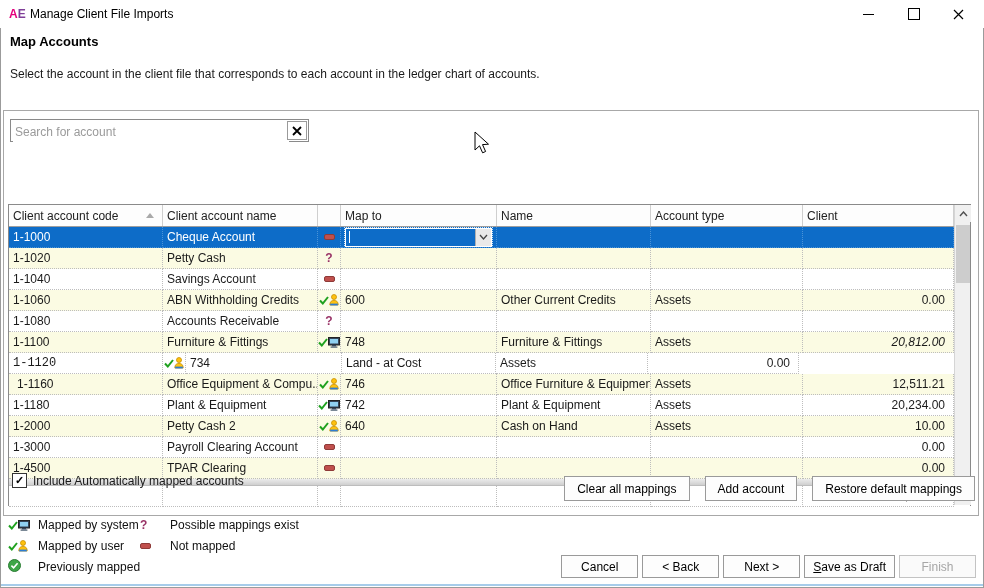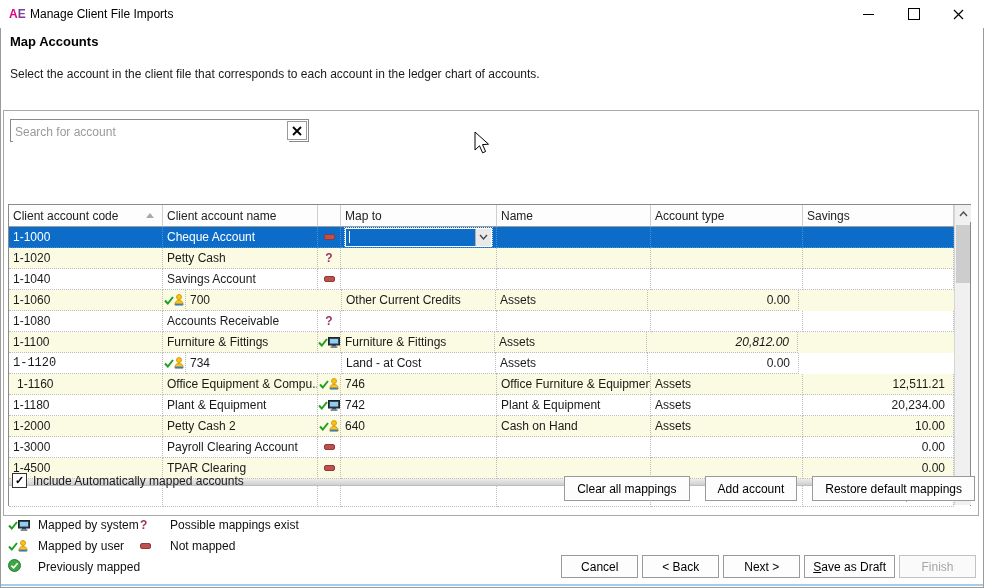--- a/index.html
+++ b/index.html
@@ -121,21 +121,21 @@
         <div class="hcell" style="width: 156px;">
           <span>Map to</span>
         </div>
         <div class="hcell" style="width: 154px;">
           <span>Name</span>
         </div>
         <div class="hcell" style="width: 152px;">
           <span>Account type</span>
         </div>
         <div class="hcell" style="width: 151px;">
-          <span>Savings</span>
+          <span>Client</span>
         </div>
       </div>
     <div id="gbody">
         <div class="grow selected">
           <div class="gcell " style="width: 154px;">1-1000</div>
           <div class="gcell " style="width: 155px;">Cheque Account</div>
           <div class="gcell cell-ic" style="width: 23px;">
             <span class="dash"></span>
           </div>
           <div class="gcell " style="width: 156px;">
@@ -173,34 +173,35 @@
           </div>
           <div class="gcell " style="width: 156px;">
             <span></span>
           </div>
           <div class="gcell " style="width: 154px;"></div>
           <div class="gcell " style="width: 152px;"></div>
           <div class="gcell balance" style="width: 151px;"></div>
         </div>
         <div class="grow alt">
           <div class="gcell " style="width: 154px;">1-1060</div>
+          <div class="gcell " style="width: 155px;">ABN Withholding Credits</div>
           <div class="gcell cell-ic" style="width: 23px;">
             <span class="ic-combo">
               <svg width="10" height="9" viewBox="0 0 10 9">
                 <path d="M1 4.5 L3.8 7.5 L9 1" fill="none" stroke="#1fa11f" stroke-width="2"></path>
               </svg>
               <svg width="10" height="12" viewBox="0 0 10 12">
                 <circle cx="5" cy="3" r="2.5" fill="#ffc20e" stroke="#c98f00" stroke-width="0.8"></circle>
                 <path d="M0.8 11 Q0.8 6.4 5 6.4 Q9.2 6.4 9.2 11 Z" fill="#ffc20e" stroke="#c98f00" stroke-width="0.8"></path>
                 <rect x="1.2" y="9.6" width="7.6" height="1.8" fill="#2d7dd2"></rect>
               </svg>
             </span>
           </div>
           <div class="gcell " style="width: 156px;">
-            <span>700</span>
+            <span>600</span>
           </div>
           <div class="gcell " style="width: 154px;">Other Current Credits</div>
           <div class="gcell " style="width: 152px;">Assets</div>
           <div class="gcell balance" style="width: 151px;">0.00</div>
         </div>
         <div class="grow">
           <div class="gcell " style="width: 154px;">1-1080</div>
           <div class="gcell " style="width: 155px;">Accounts Receivable</div>
           <div class="gcell cell-ic" style="width: 23px;">
             <span class="qmark">?</span>
@@ -220,20 +221,23 @@
               <svg width="10" height="9" viewBox="0 0 10 9">
                 <path d="M1 4.5 L3.8 7.5 L9 1" fill="none" stroke="#1fa11f" stroke-width="2"></path>
               </svg>
               <svg width="12" height="11" viewBox="0 0 12 11">
                 <rect x="0.5" y="0.5" width="11" height="7.5" fill="#35455a" stroke="#222"></rect>
                 <rect x="2" y="2" width="8" height="4.5" fill="#8fd0f0"></rect>
                 <rect x="4" y="8" width="4" height="1.4" fill="#35455a"></rect>
                 <rect x="2.6" y="9.4" width="6.8" height="1.4" fill="#5a6b7c"></rect>
               </svg>
             </span>
+          </div>
+          <div class="gcell " style="width: 156px;">
+            <span>748</span>
           </div>
           <div class="gcell " style="width: 154px;">Furniture &amp; Fittings</div>
           <div class="gcell " style="width: 152px;">Assets</div>
           <div class="gcell balance" style="width: 151px; font-style: italic;">20,812.00</div>
         </div>
         <div class="grow">
           <div class="gcell " style="width: 154px; font-family: Liberation Mono, monospace;">1-1120</div>
           <div class="gcell cell-ic" style="width: 23px;">
             <span class="ic-combo">
               <svg width="10" height="9" viewBox="0 0 10 9">

